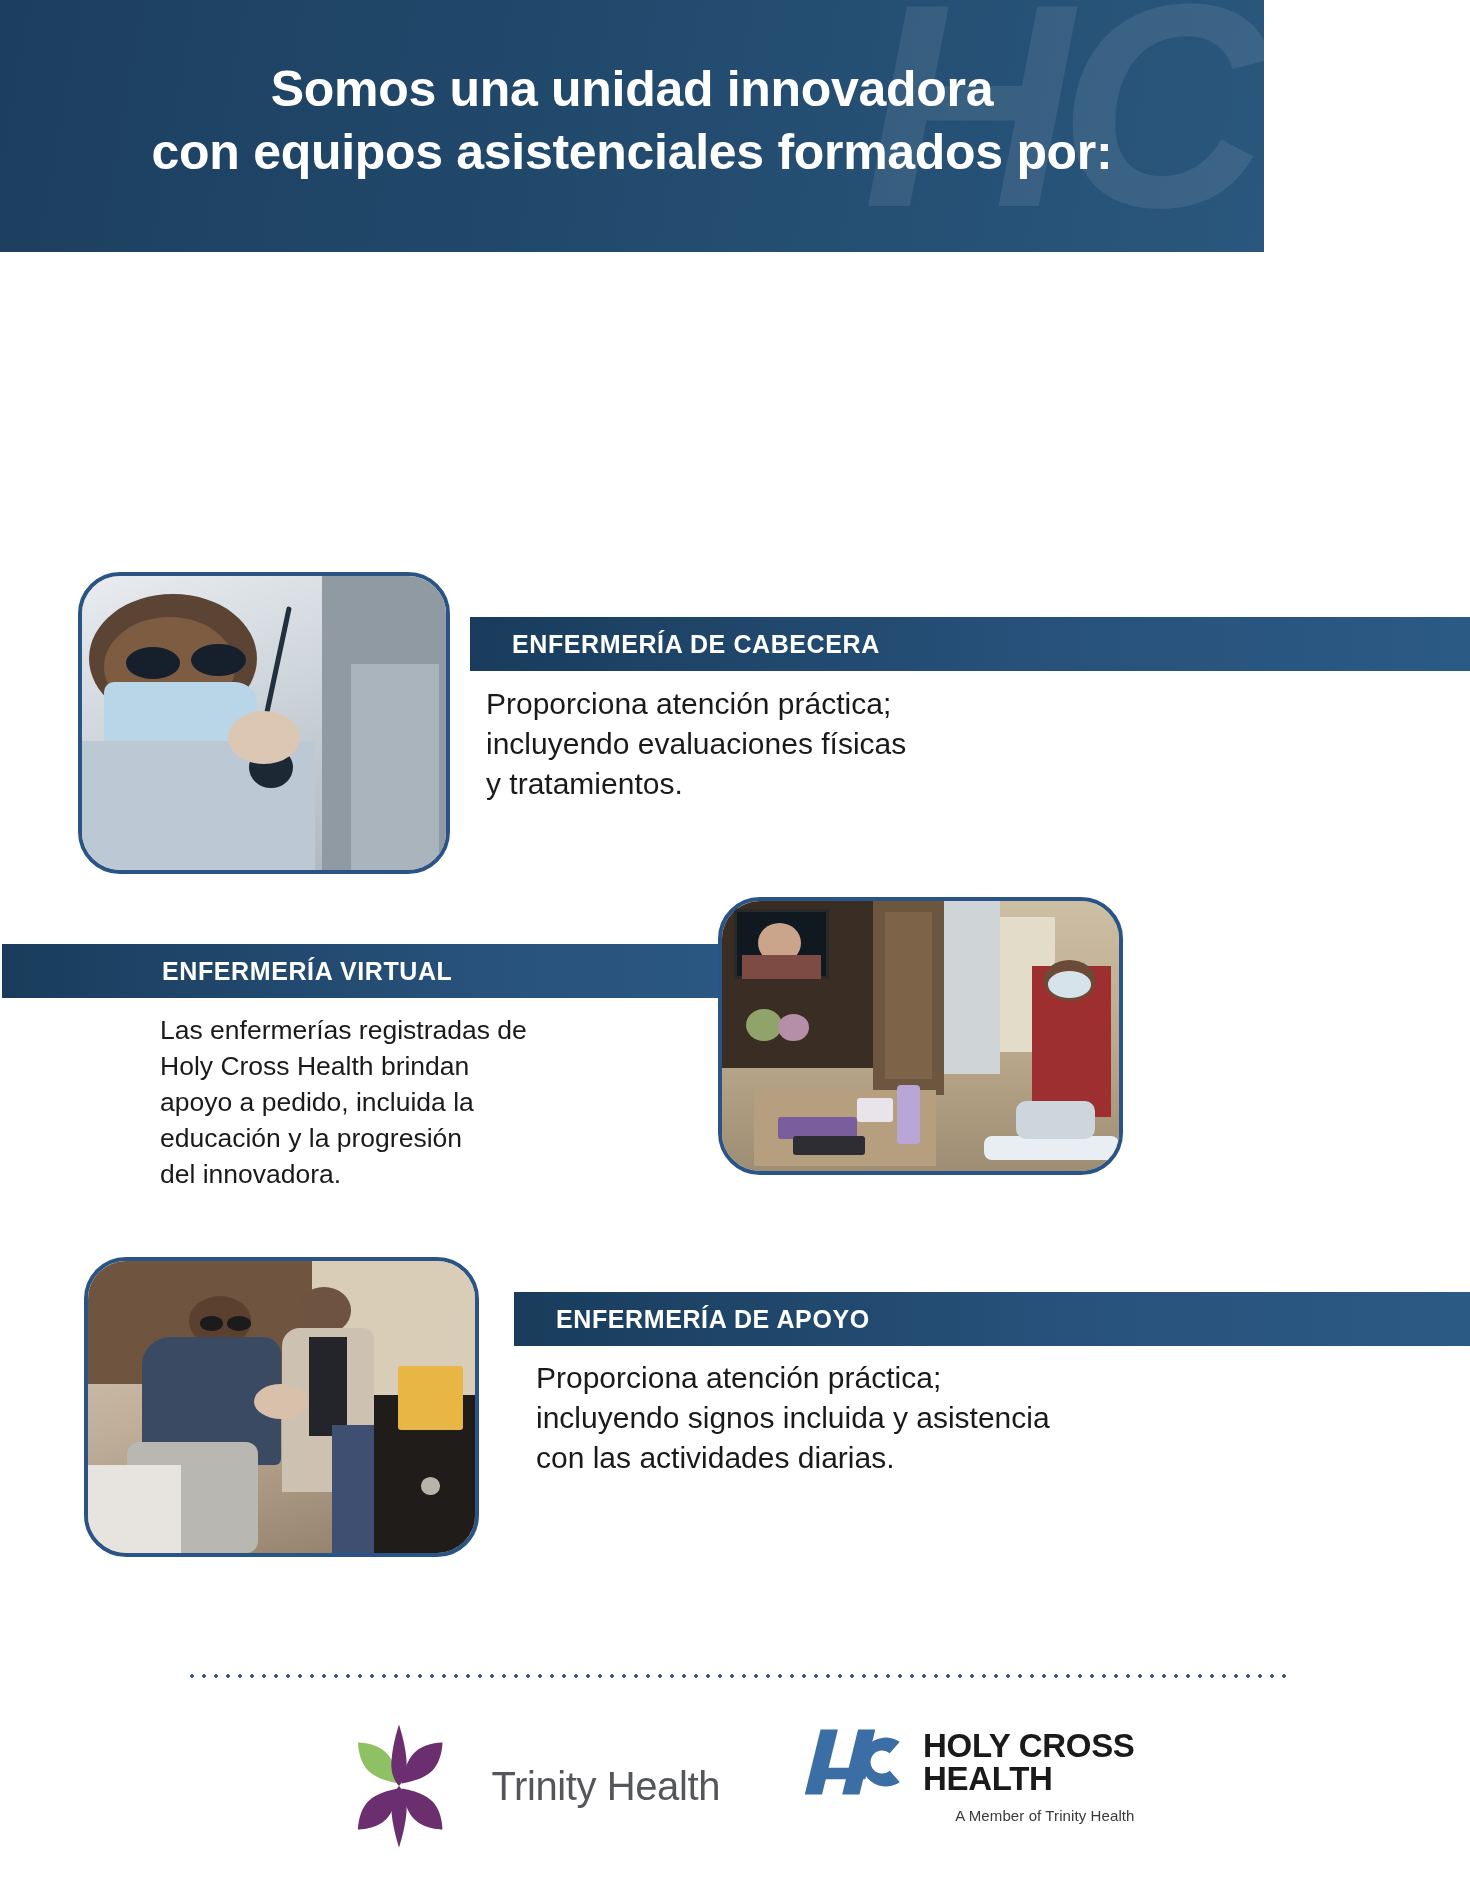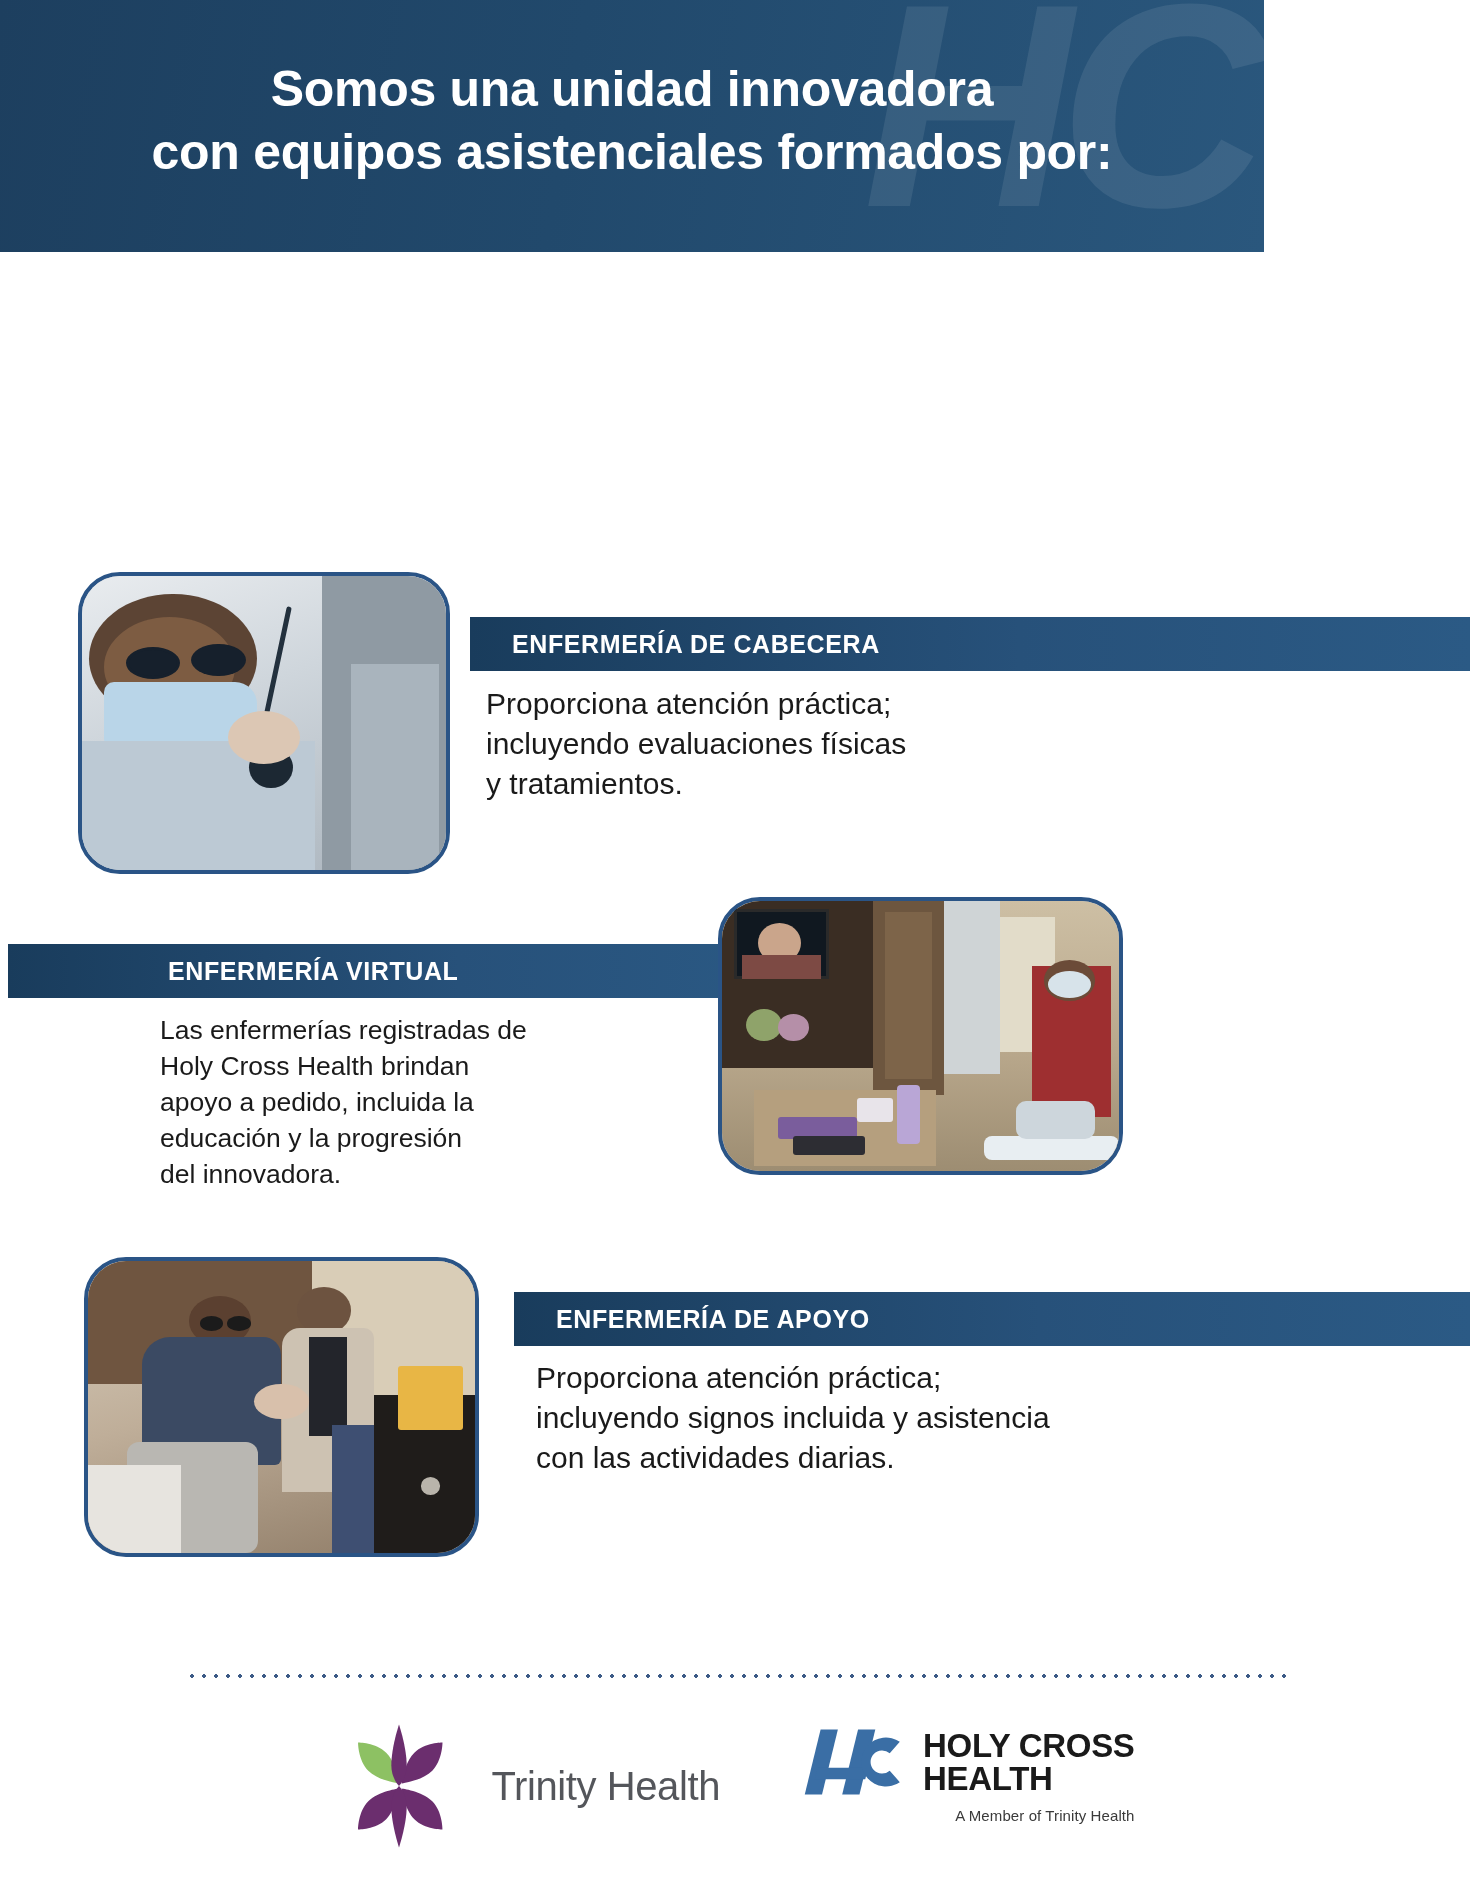--- a/index.html
+++ b/index.html
@@ -187,21 +187,21 @@
 
     <div class="body-text" style="left:486px; top:432px; width:640px;">
       <span>Proporciona atención práctica;</span>
       <span>incluyendo evaluaciones físicas</span>
       <span>y tratamientos.</span>
     </div>
   </div>
 
   <div class="section">
 
-    <div class="banner left-origin" style="left:8px; top:692px; width:820px;">
+    <div class="banner left-origin" style="left:2px; top:692px; width:820px;">
       <span>ENFERMERÍA VIRTUAL</span>
     </div>
 
     <div class="body-text small" style="left:160px; top:760px; width:500px;">
       <span>Las enfermerías registradas de</span>
       <span>Holy Cross Health brindan</span>
       <span>apoyo a pedido, incluida la</span>
       <span>educación y la progresión</span>
       <span>del innovadora.</span>
     </div>

